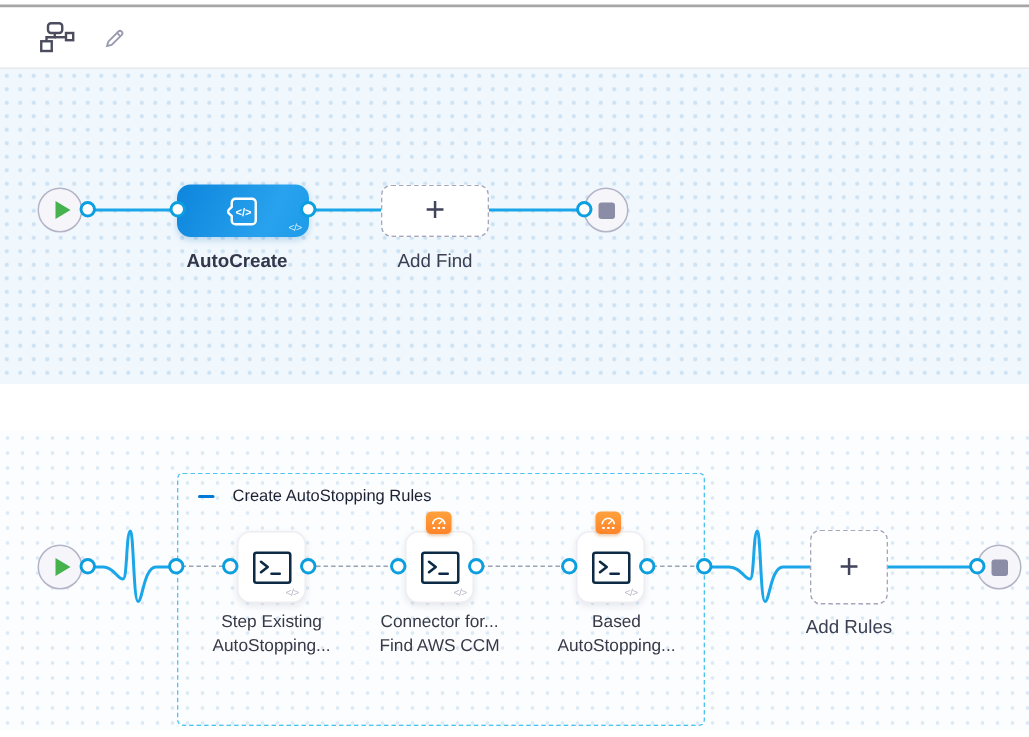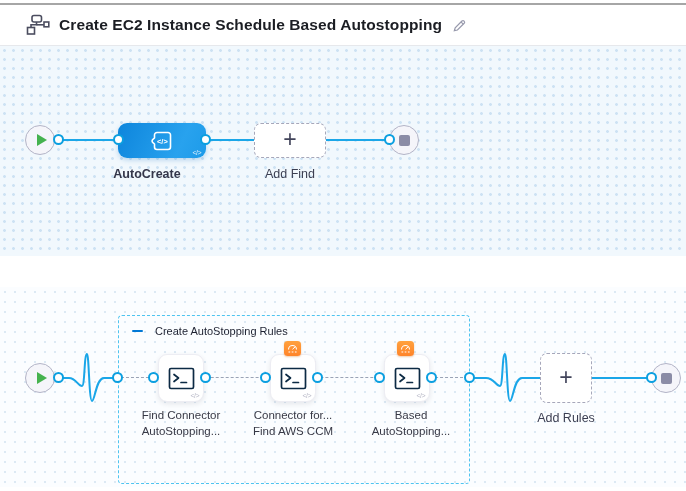--- a/index.html
+++ b/index.html
@@ -82,21 +82,20 @@
   <div class="topline"></div>
 
   <div class="header">
     <svg class="hdr-icon" viewBox="0 0 24 22" fill="none" stroke="#4b4d5f" stroke-width="1.6">
       <rect x="6" y="1.5" width="9.5" height="6.5" rx="2"></rect>
       <rect x="1.5" y="13.5" width="7" height="6.5"></rect>
       <rect x="18" y="8" width="4.8" height="4.8"></rect>
       <path d="M10.5 8 V10.8 H5 V13.5"></path>
       <path d="M10.5 10.8 H18"></path>
     </svg>
-    <span class="title">Create EC2 Instance Schedule Based Autostopping</span>
     <svg class="pencil" viewBox="0 0 16 16" fill="none" stroke="#989aad" stroke-width="1.3">
       <path d="M2.5 13.5 L3.4 10.4 L10.6 3.2 a1.7 1.7 0 0 1 2.4 2.4 L5.8 12.8 L2.5 13.5 Z"></path>
       <path d="M9.6 4.2 L11.9 6.5"></path>
     </svg>
   </div>
 
   <div class="canvas canvas-stages">
 
     <div class="node-circle" style="left:25px; top:79px;">
       <div class="play-tri"></div>
@@ -107,21 +106,21 @@
 
     <div class="stage-node">
       <svg width="26" height="24" viewBox="0 0 26 24" fill="none" stroke="#ffffff" stroke-width="1.6" stroke-linejoin="round">
         <path d="M8 3.5 H19 a2.5 2.5 0 0 1 2.5 2.5 V18 a2.5 2.5 0 0 1 -2.5 2.5 H8 a2.5 2.5 0 0 1 -2.5 -2.5 V15 l-1.6 -1.4 a2 2 0 0 1 0 -3.2 L5.5 9 V6 a2.5 2.5 0 0 1 2.5 -2.5 Z"></path>
         <text x="13.4" y="14.8" font-size="7.4" fill="#ffffff" stroke="none" text-anchor="middle" font-family="Liberation Sans, sans-serif" font-weight="bold">&lt;/&gt;</text>
       </svg>
       <span class="corner-glyph">&lt;/&gt;</span>
     </div>
     <div class="port" style="left:113px; top:88px;"></div>
     <div class="port" style="left:200px; top:88px;"></div>
-    <div class="node-label" style="left:82px; top:121px;">AutoCreate</div>
+    <div class="node-label" style="left:93px; top:121px;">AutoCreate</div>
 
     <div class="wire" style="left:206px; top:93px; width:48px;"></div>
 
     <div class="add-box" style="left:254px; top:77px; width:72px; height:35px;">
       <span class="plus">+</span>
     </div>
     <div class="node-label light" style="left:225px; top:121px;">Add Find</div>
 
     <div class="wire" style="left:326px; top:93px; width:64px;"></div>
     <div class="port" style="left:384px; top:88px;"></div>
@@ -162,21 +161,21 @@
       <svg width="27" height="23" viewBox="0 0 27 23" fill="none" stroke="#0c2a44" stroke-width="1.7">
         <rect x="1.5" y="1.5" width="24" height="20" rx="1.5"></rect>
         <path d="M6 7.5 L10.5 11 L6 14.5" stroke-linecap="round" stroke-linejoin="round"></path>
         <path d="M13 15.5 H18.5" stroke-linecap="round"></path>
       </svg>
       <span class="corner-glyph">&lt;/&gt;</span>
     </div>
     <div class="port" style="left:148px; top:85px;"></div>
     <div class="port" style="left:200px; top:85px;"></div>
     <div class="step-label" style="left:119px; top:120px;">
-      <div>Find Connector</div>
+      <div>Step Existing</div>
       <div>AutoStopping...</div>
     </div>
 
     <div class="badge" style="left:284px; top:54px;">
       <svg width="13" height="11" viewBox="0 0 13 11" fill="none" stroke="#ffffff" stroke-width="1.1">
         <path d="M2.5 6.5 A4 4 0 0 1 10.5 6.5"></path>
         <path d="M6.5 6.3 L9 4" stroke-width="1"></path>
         <path d="M2.5 9 H4.2 M5.7 9 H7.4 M8.9 9 H10.6" stroke-width="1.2"></path>
       </svg>
     </div>

